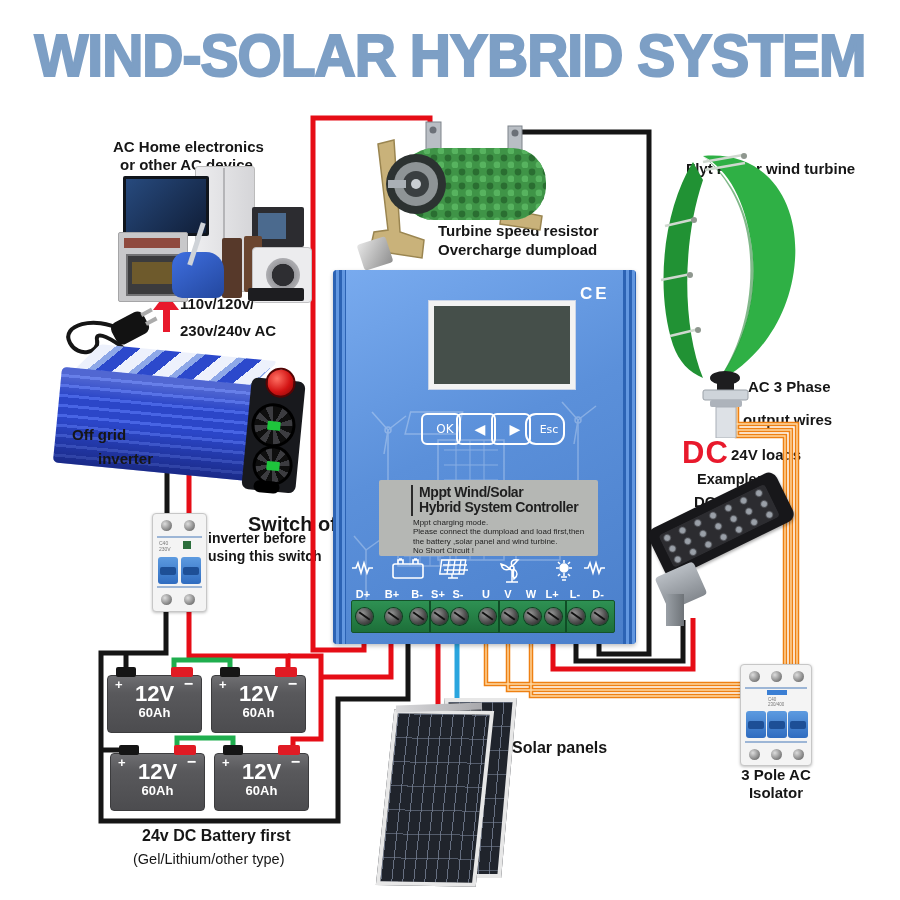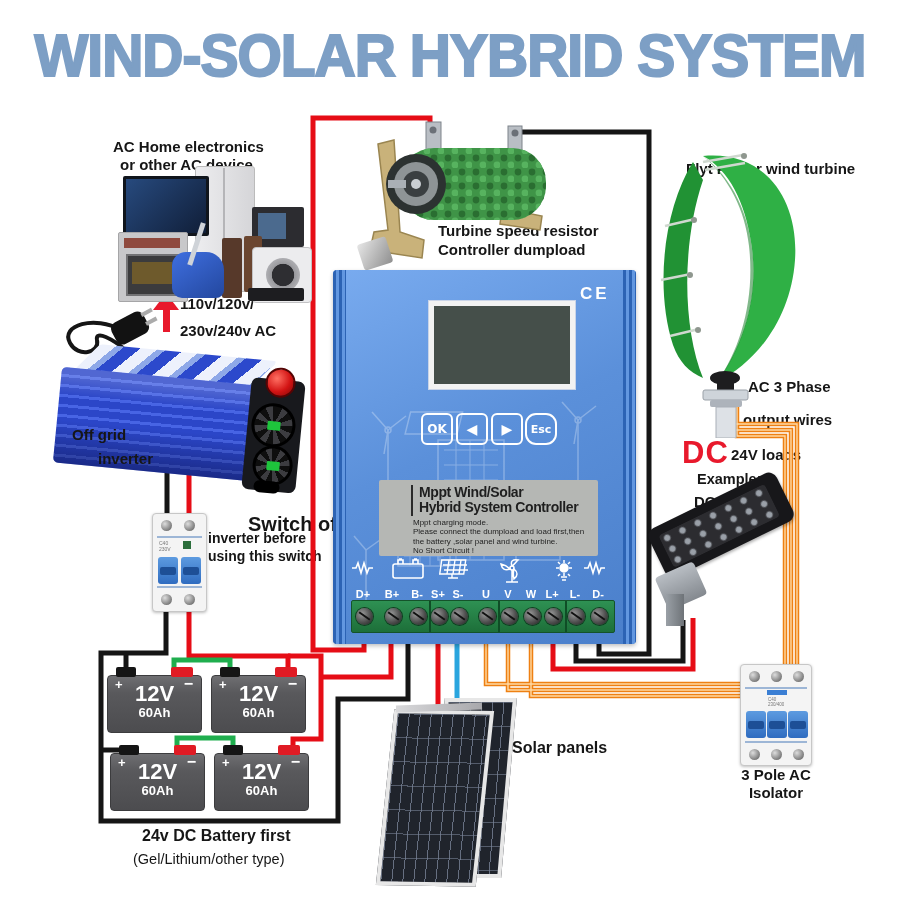--- a/index.html
+++ b/index.html
@@ -13,22 +13,22 @@
   svg{display:block;}
   
   .ctrl-body{position:absolute;left:333px;top:270px;width:303px;height:374px;border-radius:4px;
     background:linear-gradient(155deg,#79abef 0%,#5b90da 45%,#4a7fcb 100%);box-shadow:0 2px 4px rgba(0,0,0,.25);}
   .fin{position:absolute;top:0;width:13px;height:100%;
     background:repeating-linear-gradient(90deg,#2c63b4 0 3px,#6297e0 3px 6px);}
   .lcd{position:absolute;left:96px;top:31px;width:136px;height:78px;background:#454f4a;
        border:5px solid #f2f2f2;outline:1px solid #c9d4e8;}
   .ce{position:absolute;left:247px;top:14px;color:#fff;font-size:17px;letter-spacing:3px;font-weight:600;}
   .cbtn{position:absolute;top:143px;width:28px;height:28px;border:2px solid #fff;border-radius:6px;
-        color:#fff;font-weight:bold;font-size:12px;display:flex;align-items:center;justify-content:center;
-        font-family:"DejaVu Sans",sans-serif;}
+        color:#fff;font-weight:normal;font-size:12px;display:flex;align-items:center;justify-content:center;
+        font-family:"DejaVu Sans",sans-serif;padding-left:8px;}
   .graypanel{position:absolute;left:46px;top:210px;width:219px;height:76px;background:#b5b7b4;
              color:#1f1f1f;border-radius:2px;}
   .gp-title{position:absolute;left:32px;top:5px;border-left:2px solid #2a2a2a;padding-left:6px;
             font-weight:bold;font-size:14px;line-height:1.1;letter-spacing:-.4px;white-space:nowrap;}
   .gp-notes{position:absolute;left:34px;top:38px;font-size:8px;font-weight:400;line-height:1.18;white-space:nowrap;}
   .term-lbl{position:absolute;top:318px;width:24px;text-align:center;color:#fff;font-weight:bold;font-size:11px;}
   .greenblock{position:absolute;left:18px;top:330px;width:262px;height:31px;border-radius:2px;
               background:linear-gradient(180deg,#2e9153 0%,#1d6f39 100%);border:1px solid #14532a;}
   .scr{position:absolute;top:7px;width:17px;height:17px;border-radius:50%;
        background:radial-gradient(circle at 35% 35%,#9a9a9a,#4e4e4e 55%,#1c1c1c);box-shadow:0 0 0 1px #0f3d20;}
@@ -219,21 +219,21 @@
       <rect x="28" y="68" width="18" height="8" fill="#aab0b6"></rect>
       <defs>
         <pattern id="dots" width="14" height="14" patternUnits="userSpaceOnUse">
           <circle cx="4" cy="4" r="3.4" fill="#2a6e31"></circle>
             <circle cx="11" cy="11" r="3.4" fill="#57b35f"></circle>
         </pattern>
       </defs>
     </svg>
   </div>
   <div class="lbl" style="left:438px;top:222px;">Turbine speed resistor</div>
-  <div class="lbl" style="left:438px;top:241px;">Controller dumpload</div>
+  <div class="lbl" style="left:438px;top:241px;">Overcharge dumpload</div>
 
   <div class="abs" style="left:645px;top:148px;width:165px;height:290px;z-index:2;">
     <svg width="165" height="290" viewBox="0 0 165 290">
       <path d="M48,14 C18,62 10,142 28,197 C34,214 44,224 58,230 C38,182 36,97 58,32 Z" fill="#219234"></path>
       <path d="M58,8 C122,2 154,54 150,112 C146,170 112,214 72,234 C102,192 114,142 106,94 C100,54 84,22 58,8 Z" fill="#2fb045"></path>
       <path d="M58,8 C84,30 100,62 104,98 C110,150 96,200 72,234 C88,214 104,180 108,140 C112,88 96,36 58,8 Z" fill="#1c7f2c" opacity=".55"></path>
       <g stroke="#cfd8cf" stroke-width="2.5">
         <line x1="58" y1="14" x2="98" y2="7"></line>
           <line x1="60" y1="22" x2="100" y2="15"></line>
         <line x1="20" y1="78" x2="50" y2="71"></line>

